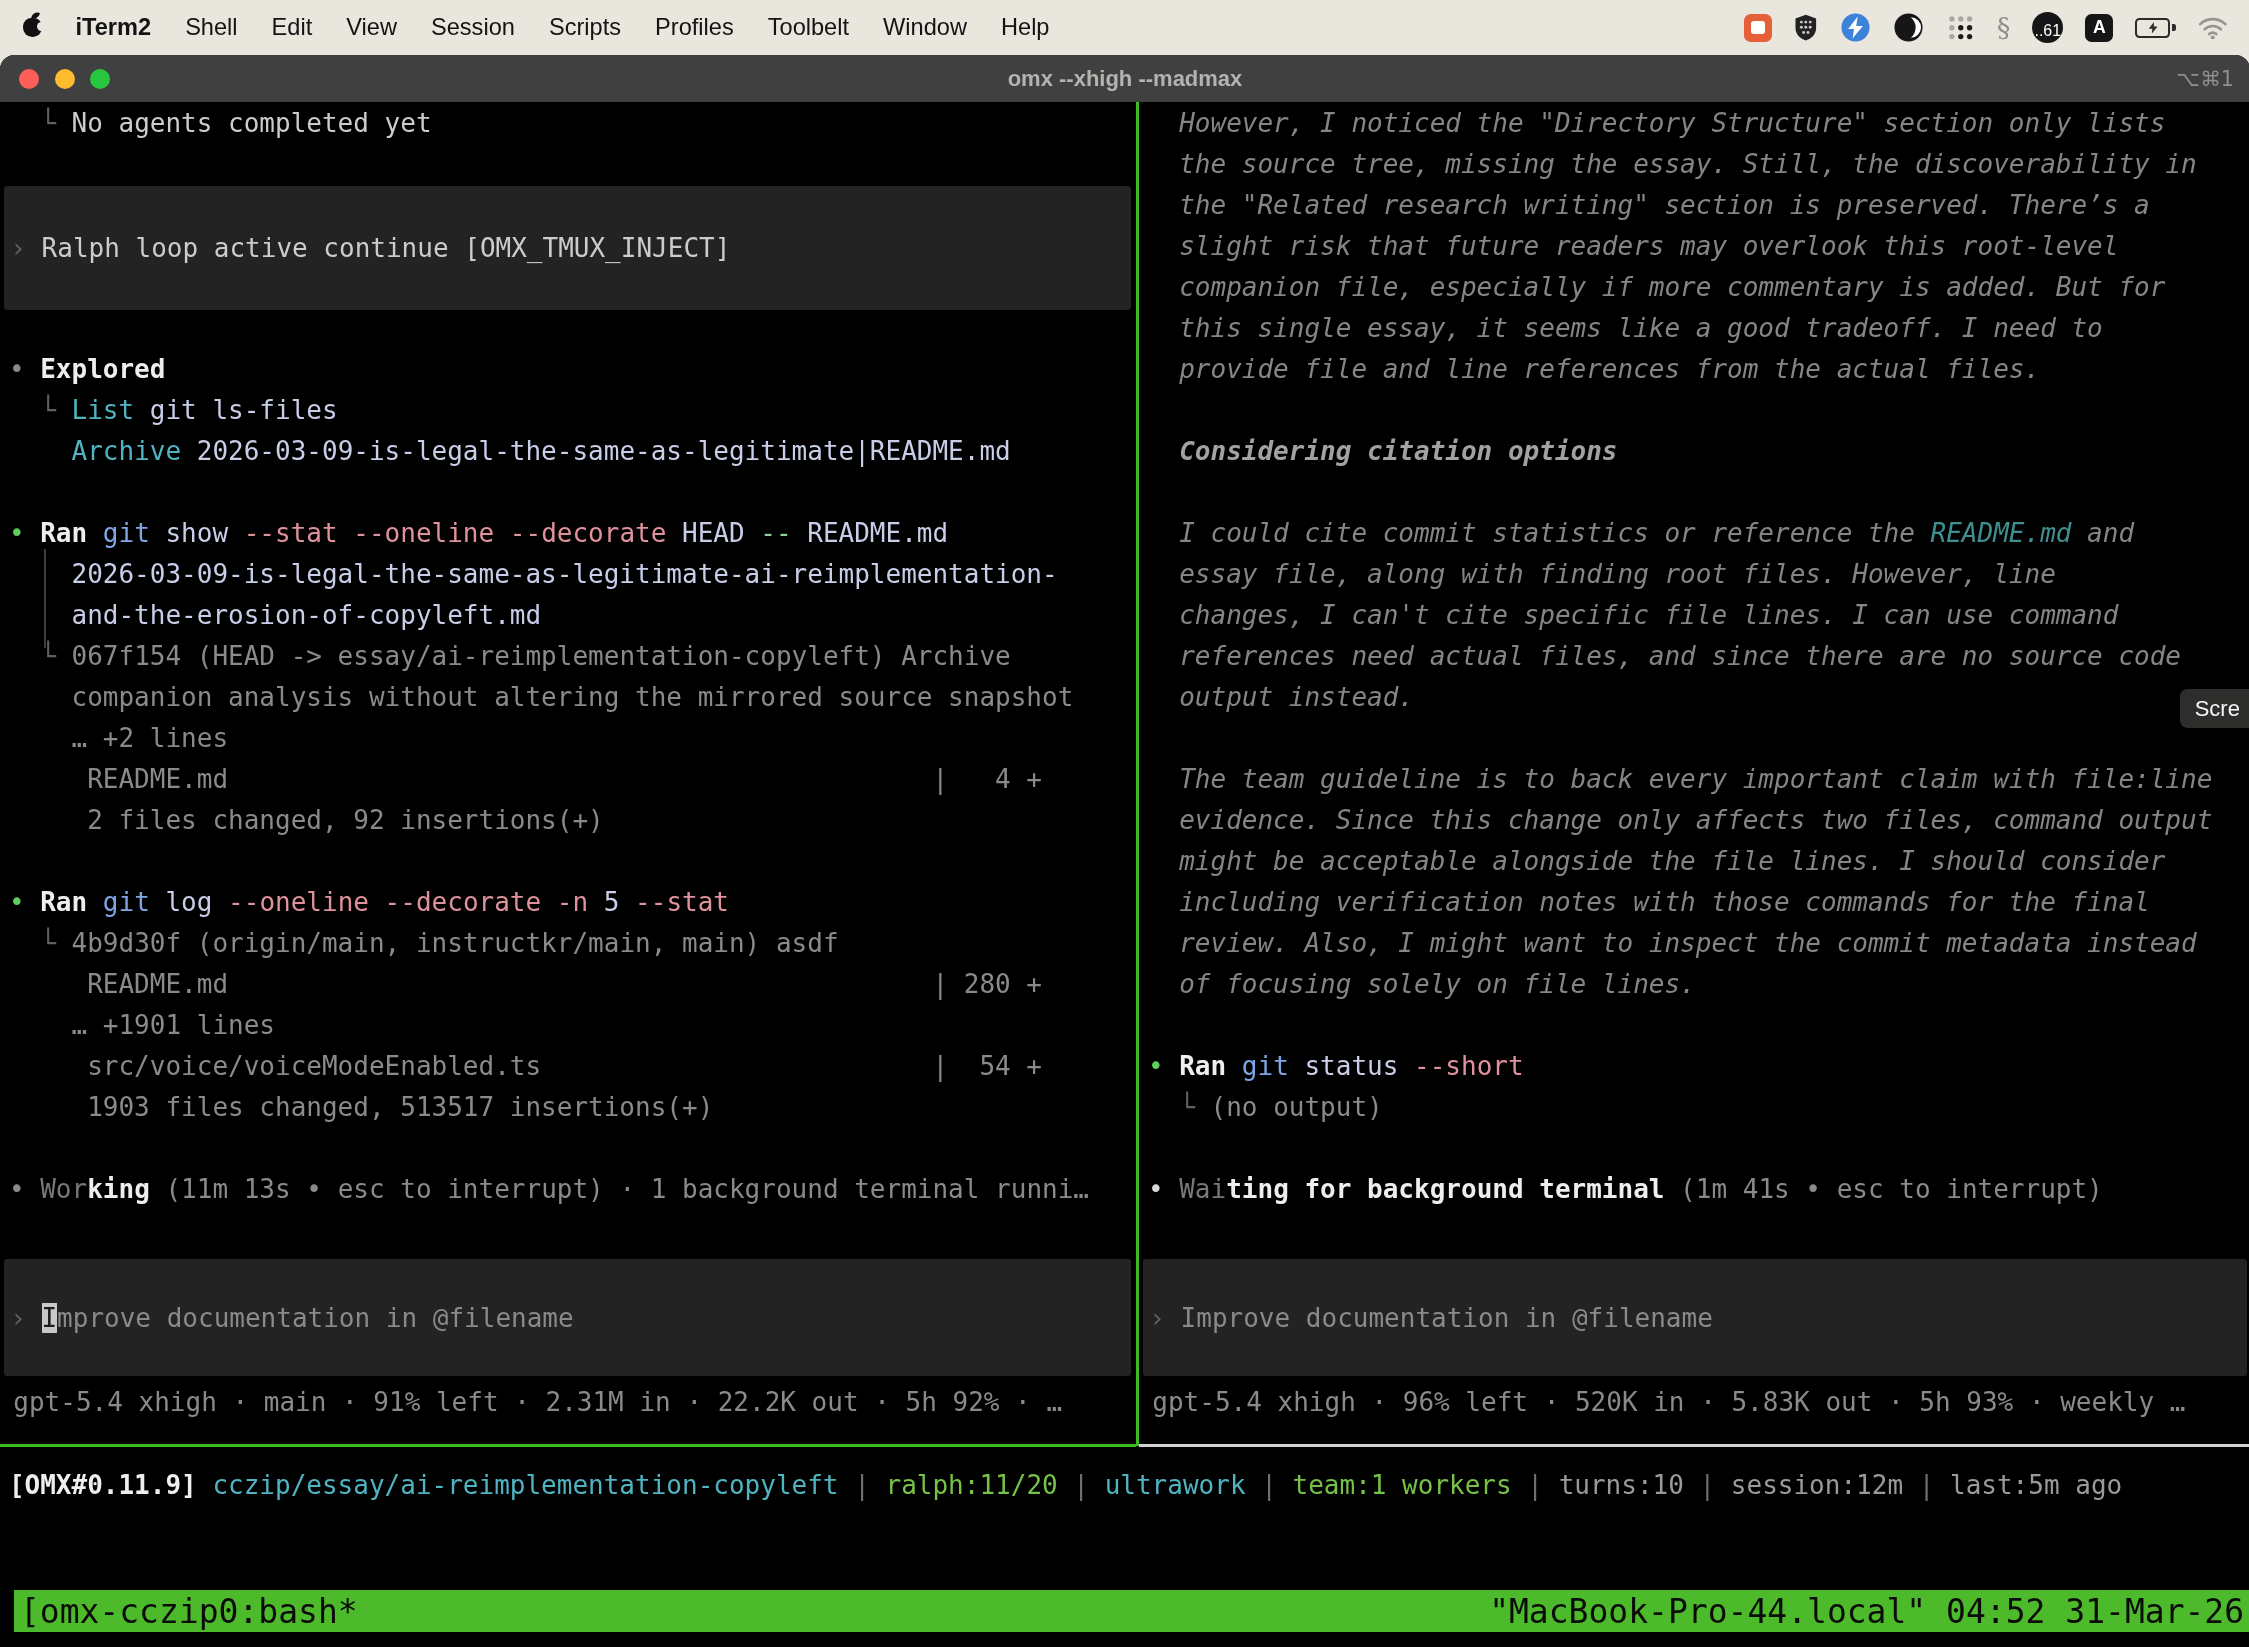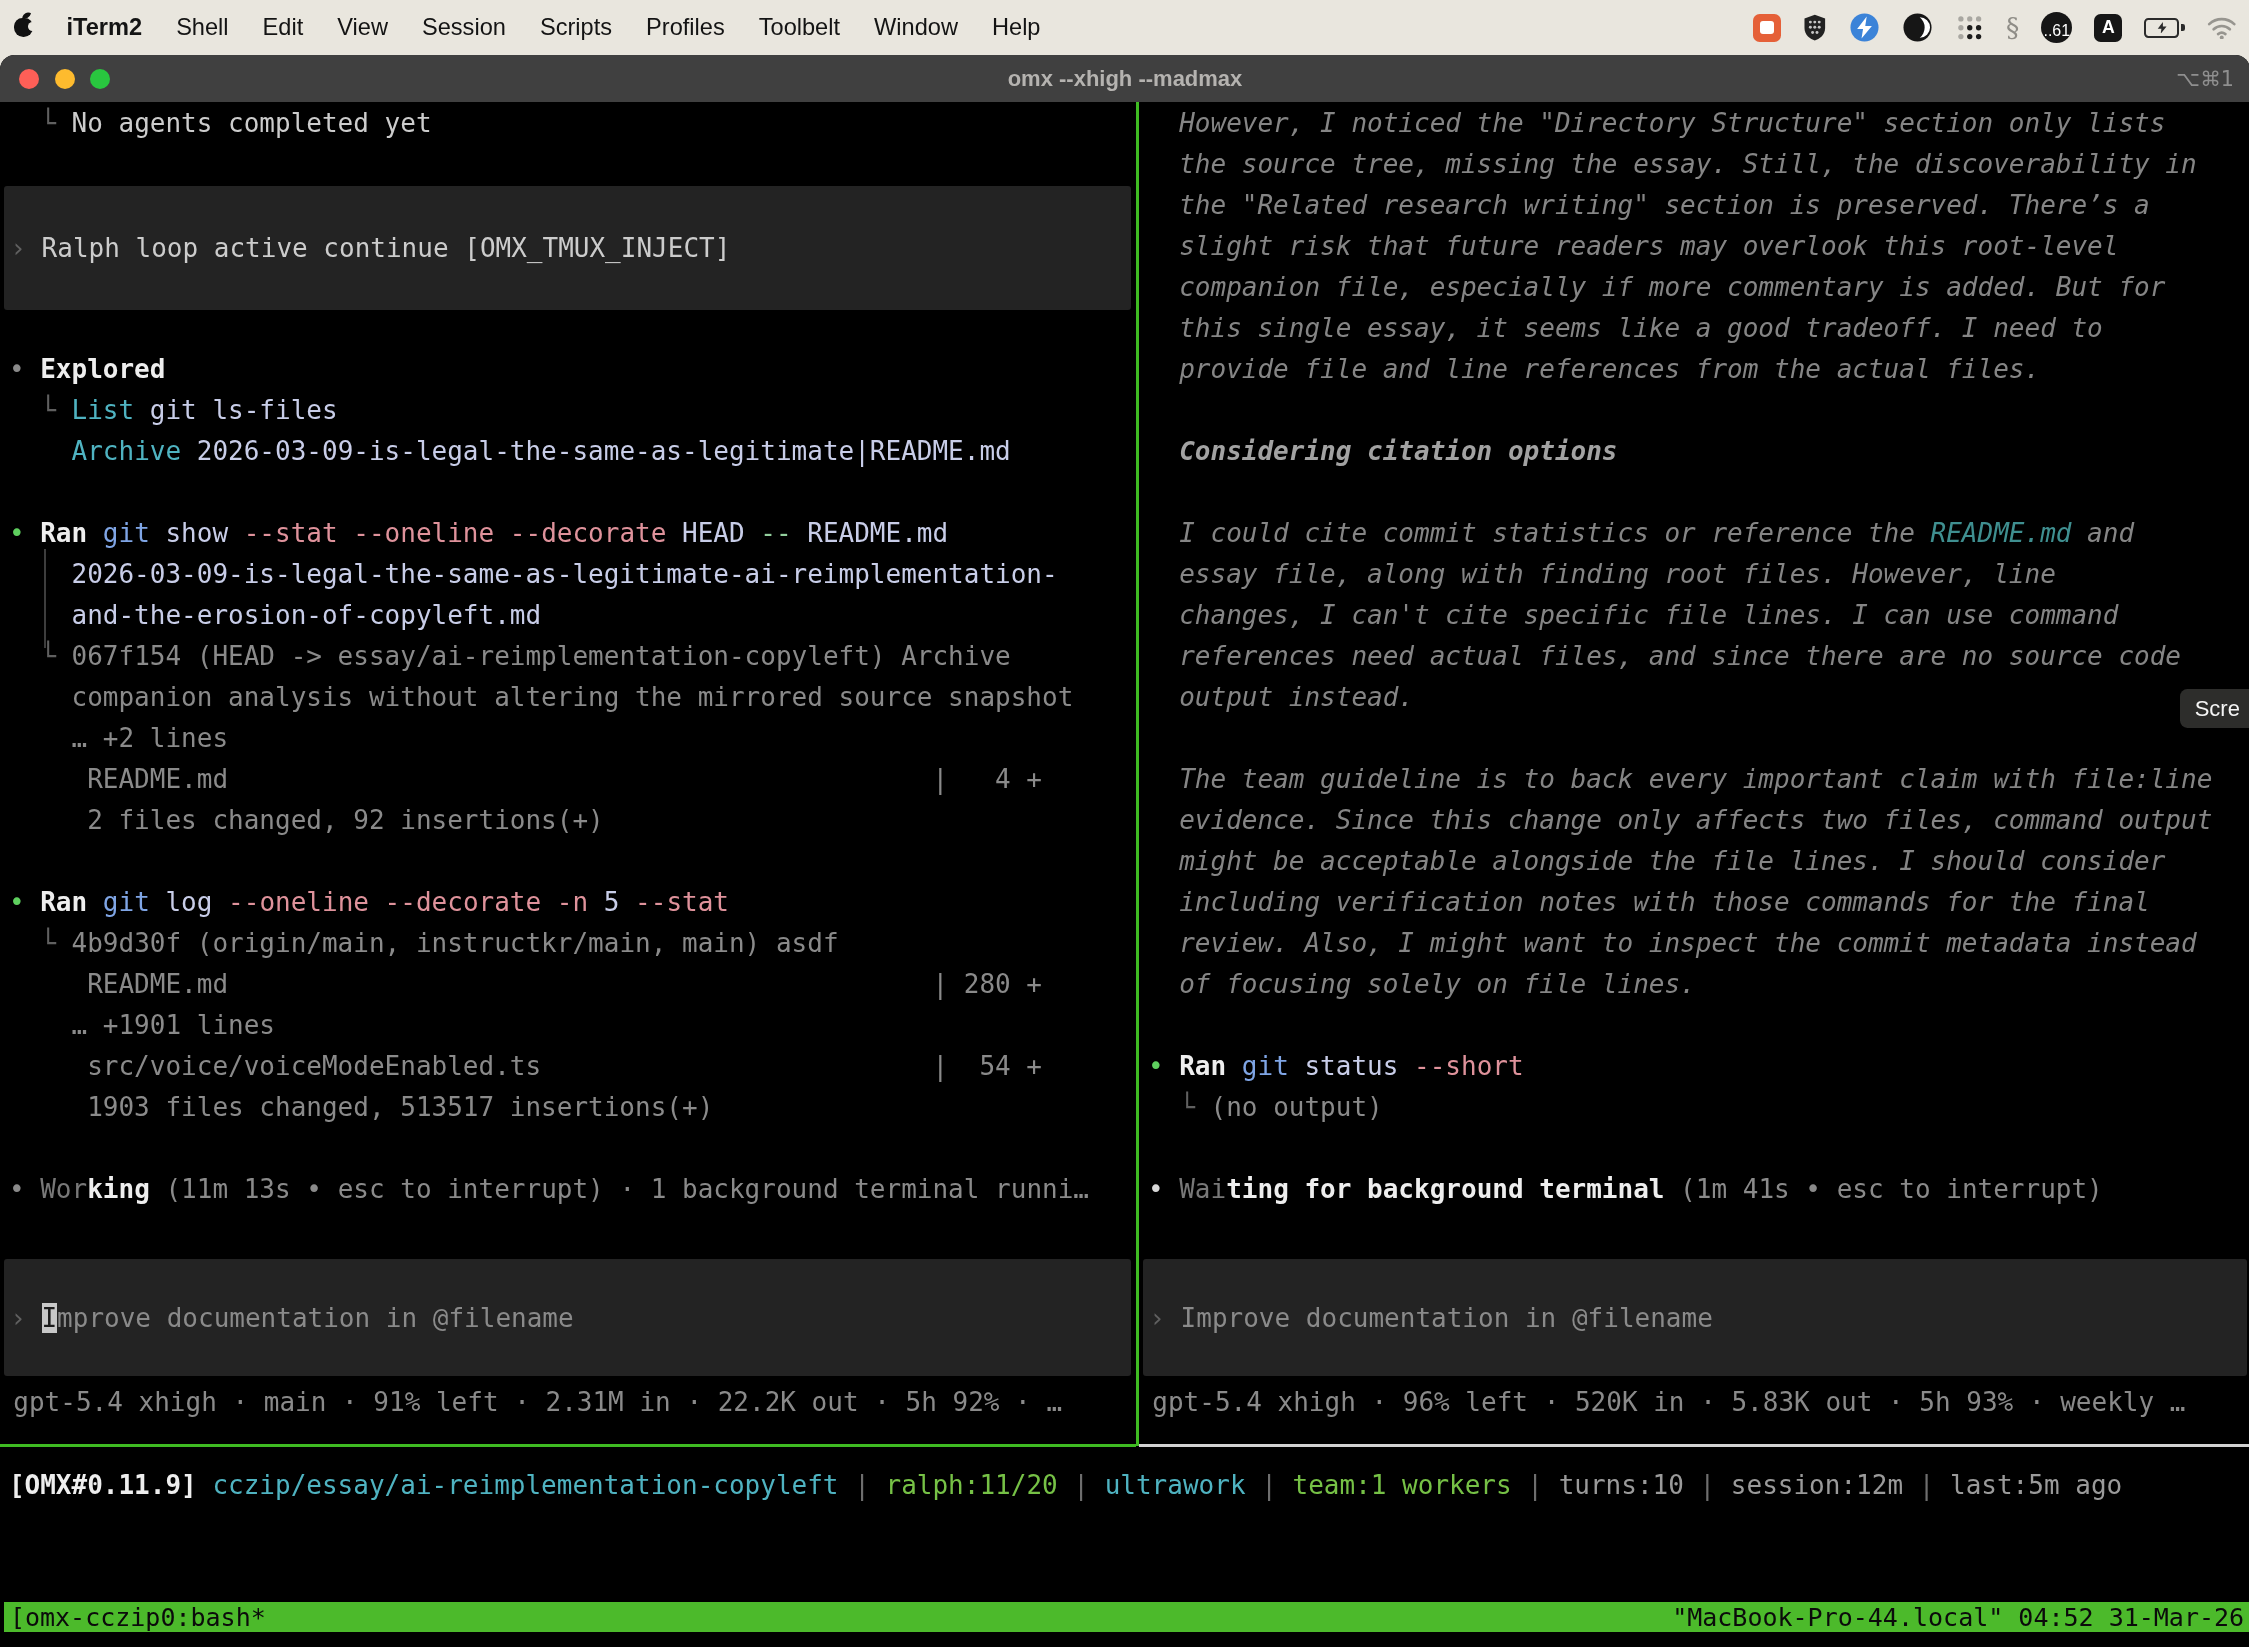--- a/index.html
+++ b/index.html
@@ -1,20 +1,20 @@
 <!DOCTYPE html>
 <html style="font-size:11.8px"><head>
 <meta charset="utf-8">
 <style>
   html,body{margin:0;padding:0;background:#555;}
   .screen{position:relative;width:2250px;height:1648px;background:#e9e6de;overflow:hidden;
           font-family:"DejaVu Sans Mono",monospace;}
   
   .menubar{position:absolute;top:0;left:0;right:0;height:55px;background:#e9e6de;
-           display:flex;align-items:center;padding:0 14px;box-sizing:border-box;
+           display:flex;align-items:center;padding:0 23px;box-sizing:border-box;
            font-family:"Liberation Sans",sans-serif;font-size:23.6px;color:#141414;gap:32px;}
   .menu-left{display:flex;align-items:center;gap:34px;}
   .menu-item{white-space:nowrap;}
   .menu-item.bold{font-weight:bold;}
   .apple{width:18.5px;height:18.5px;background:#111;border-radius:45% 45% 50% 50%;position:relative;}
   .apple::before{content:"";position:absolute;top:-6.6px;left:8.9px;width:7.4px;height:7.4px;background:#111;
                  border-radius:80% 0 80% 0;transform:rotate(18deg);}
   .apple::after{content:"";position:absolute;top:3.7px;right:-4.4px;width:8.9px;height:8.9px;background:#e9e6de;border-radius:50%;}
   .menu-right{margin-left:auto;display:flex;align-items:center;gap:22px;}
   .mb-icon{display:flex;align-items:center;justify-content:center;}
@@ -59,23 +59,23 @@
   .bl{color:#7fa5e5;} .pk{color:#df929b;} .gd{color:#93cf9d;} .gb{color:#5ecf5e;}
   .it{color:#858585;font-style:italic;} .ib{color:#a2a2a2;font-style:italic;font-weight:bold;}
   .tk{color:#3f8f90;font-style:italic;} .wb{color:#d8d8d8;} .sh{color:#787878;}
   .g2{color:#9a9a9a;} .gn{color:#76c146;} .sep{color:#6e6e6e;}
   
   .omxline{position:absolute;left:8.9px;top:1363px;height:41px;line-height:41px;white-space:pre;}
   
   .scre-tip{position:absolute;right:-8.9px;top:587px;background:#2d2d2b;color:#f5f5f5;
             font-family:"Liberation Sans",sans-serif;font-size:22px;padding:6.6px 19px 6.6px 14.8px;border-radius:7.4px;}
   
-  .tmuxbar{position:absolute;left:4px;right:0;bottom:16px;height:30px;background:#4cba2b;color:#0b0b0b;
+  .tmuxbar{position:absolute;left:14px;right:0;bottom:16px;height:42px;background:#4cba2b;color:#0b0b0b;
            display:flex;align-items:center;justify-content:space-between;padding:0 5.9px;box-sizing:border-box;
-           font-size:25px;white-space:pre;}
+           font-size:33px;white-space:pre;}
   .footer{position:absolute;left:0;right:0;bottom:0;height:16px;background:#000;}
 </style>
 </head>
 <body>
 
 <div class="screen">
 
   <div class="menubar">
     <div class="menu-left">
       <span class="apple"></span>

